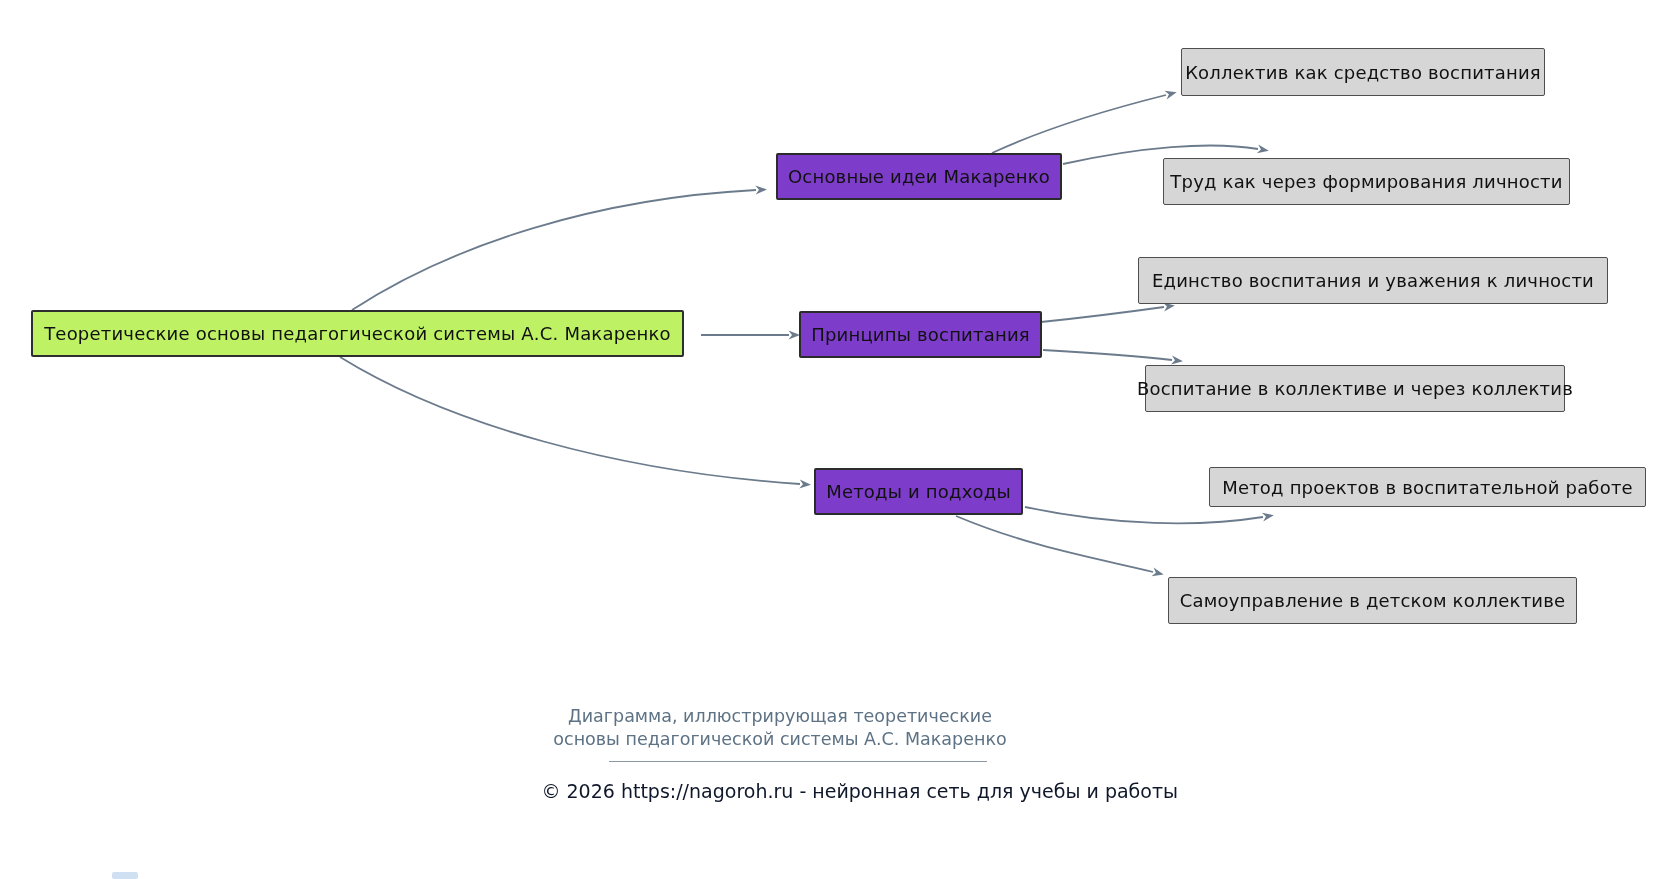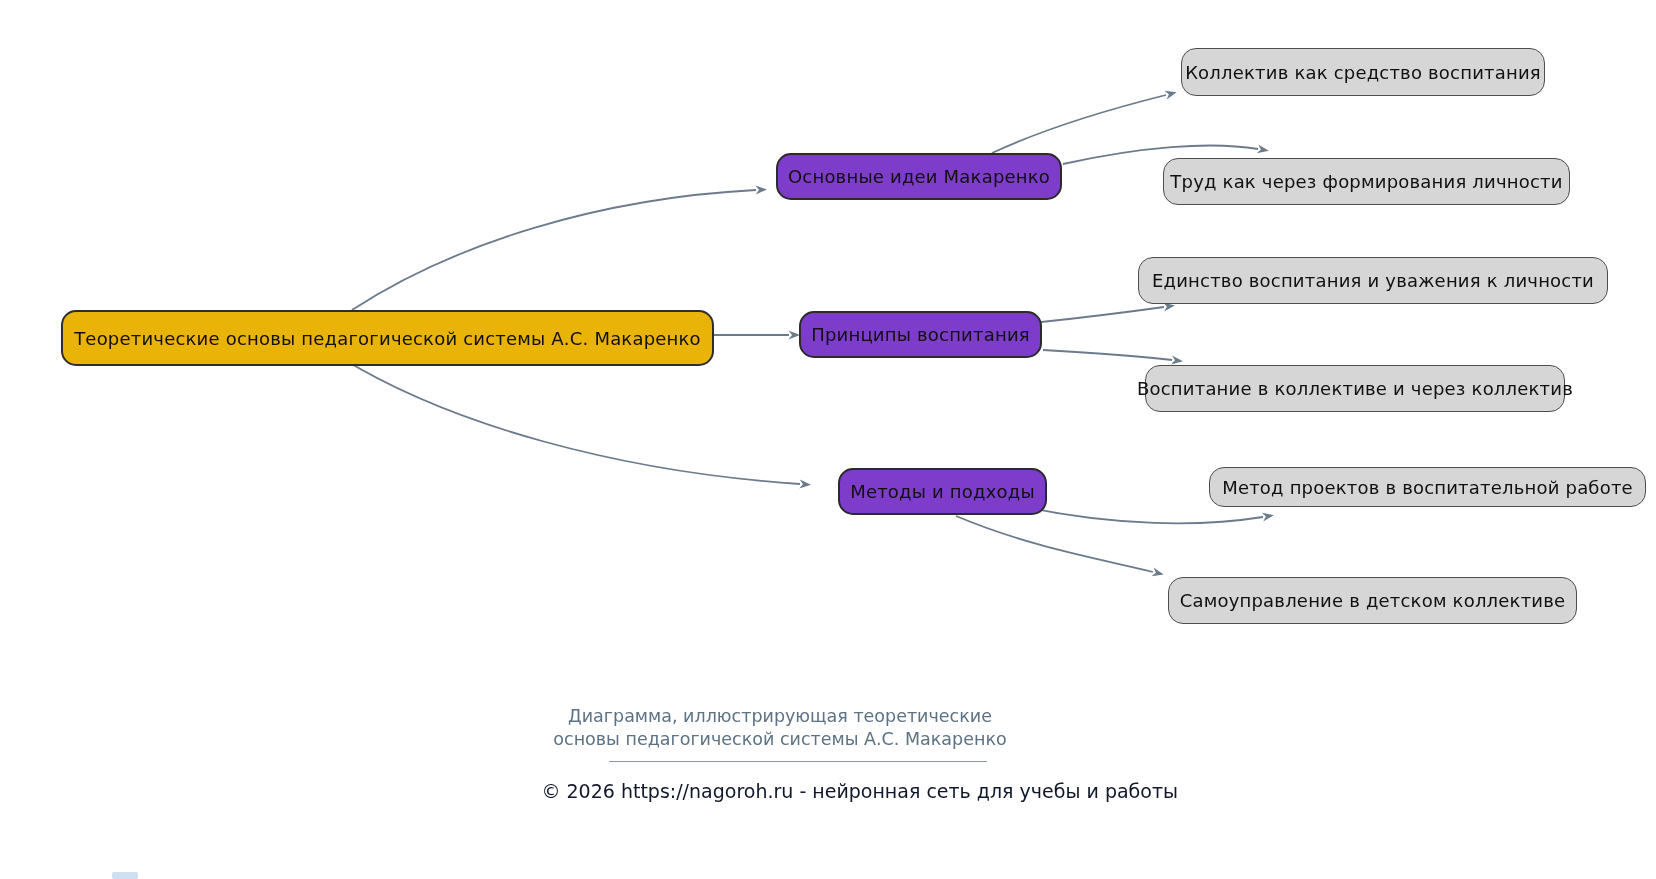--- a/index.html
+++ b/index.html
@@ -8,35 +8,35 @@
     width:1656px;height:879px;
     background:#ffffff;
     font-family:"DejaVu Sans", sans-serif;
     overflow:hidden;
   }
   .edges{position:absolute;left:0;top:0;width:1656px;height:879px;}
   .edge{fill:none;stroke:#6B7B8C;stroke-width:1.8px;}
   .node{
     position:absolute;
     display:flex;align-items:center;justify-content:center;
-    border-radius:15px;
+    border-radius:2px;
     font-size:18px;color:#111111;
     white-space:nowrap;
     box-sizing:border-box;
     letter-spacing:0.2px;
   }
   .node-root{
-    background:#eab308;border:2px solid #2E2E2E;
-    left:61px;top:310px;width:653px;height:56px;
+    background:#bef264;border:2px solid #2E2E2E;
+    left:31px;top:310px;width:653px;height:47px;
   }
   .node-branch{background:#7D3CC9;border:2px solid #2B2B2B;}
   .node-leaf{background:#D6D6D6;border:1.5px solid #4E4E4E;}
   .n-b1{left:776px;top:153px;width:286px;height:47px;}
   .n-b2{left:799px;top:311px;width:243px;height:47px;}
-  .n-b3{left:814px;top:468px;width:209px;height:47px;margin-left:24px;}
+  .n-b3{left:814px;top:468px;width:209px;height:47px;}
   .n-l1{left:1181px;top:48px; width:364px;height:48px;}
   .n-l2{left:1163px;top:158px;width:407px;height:47px;}
   .n-l3{left:1138px;top:257px;width:470px;height:47px;}
   .n-l4{left:1145px;top:365px;width:420px;height:47px;}
   .n-l5{left:1209px;top:467px;width:437px;height:40px;}
   .n-l6{left:1168px;top:577px;width:409px;height:47px;}
   .caption{
     position:absolute;left:380px;top:705px;width:800px;
     text-align:center;
     font-size:17.5px;font-weight:normal;color:#5D7285;

